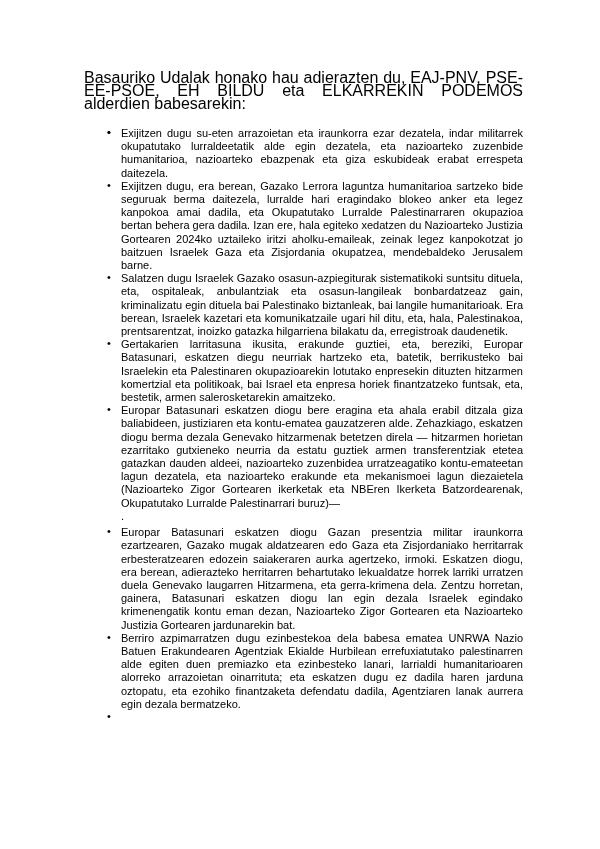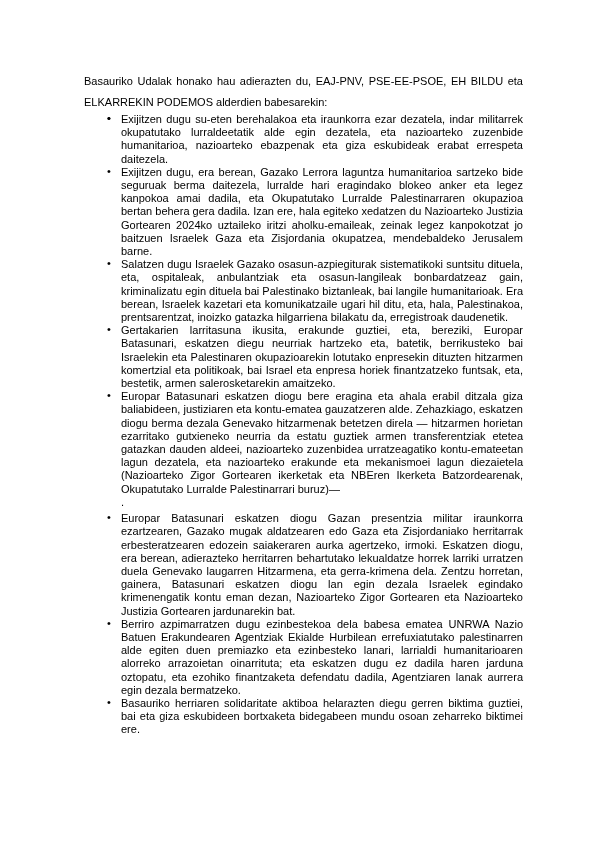--- a/index.html
+++ b/index.html
@@ -15,23 +15,23 @@
     overflow: hidden;
   }
   .page {
     box-sizing: border-box;
     width: 600px;
     height: 849px;
     padding: 71px 77px 0 84px;
     background: #ffffff;
   }
   .intro {
-    margin: 0 0 0 0;
-    font-size: 11px;
-    line-height: 21px;
+    margin: 0 0 17px 0;
+    font-size: 16px;
+    line-height: 13px;
     text-align: justify;
   }
   ul.bullets {
     list-style: none;
     margin: 0;
     padding: 0;
   }
   li.bullet {
     position: relative;
     padding-left: 37px;
@@ -59,21 +59,21 @@
   <p class="intro">Basauriko Udalak honako hau adierazten du, EAJ-PNV, PSE-EE-PSOE, EH BILDU eta ELKARREKIN PODEMOS alderdien babesarekin:</p>
 
   <ul class="bullets">
 
     <li class="bullet">
       <span class="marker">•</span>
     </li>
 
     <li class="bullet">
       <span class="marker">•</span>
-      <span>Exijitzen dugu su-eten berehalakoa eta iraunkorra ezar dezatela, indar militarrek okupatutako lurraldeetatik alde egin dezatela, eta nazioarteko zuzenbide humanitarioa, nazioarteko ebazpenak eta giza eskubideak erabat errespeta daitezela.</span>
+      <span>Exijitzen dugu su-eten arrazoietan eta iraunkorra ezar dezatela, indar militarrek okupatutako lurraldeetatik alde egin dezatela, eta nazioarteko zuzenbide humanitarioa, nazioarteko ebazpenak eta giza eskubideak erabat errespeta daitezela.</span>
     </li>
 
     <li class="bullet">
       <span class="marker">•</span>
       <span>Exijitzen dugu, era berean, Gazako Lerrora laguntza humanitarioa sartzeko bide seguruak berma daitezela, lurralde hari eragindako blokeo anker eta legez kanpokoa amai dadila, eta Okupatutako Lurralde Palestinarraren okupazioa bertan behera gera dadila. Izan ere, hala egiteko xedatzen du Nazioarteko Justizia Gortearen 2024ko uztaileko iritzi aholku-emaileak, zeinak legez kanpokotzat jo baitzuen Israelek Gaza eta Zisjordania okupatzea, mendebaldeko Jerusalem barne.</span>
     </li>
 
     <li class="bullet">
       <span class="marker">•</span>
       <span>Salatzen dugu Israelek Gazako osasun-azpiegiturak sistematikoki suntsitu dituela, eta, ospitaleak, anbulantziak eta osasun-langileak bonbardatzeaz gain, kriminalizatu egin dituela bai Palestinako biztanleak, bai langile humanitarioak. Era berean, Israelek kazetari eta komunikatzaile ugari hil ditu, eta, hala, Palestinakoa, prentsarentzat, inoizko gatazka hilgarriena bilakatu da, erregistroak daudenetik.</span>
@@ -95,17 +95,16 @@
       <span>Europar Batasunari eskatzen diogu Gazan presentzia militar iraunkorra ezartzearen, Gazako mugak aldatzearen edo Gaza eta Zisjordaniako herritarrak erbesteratzearen edozein saiakeraren aurka agertzeko, irmoki. Eskatzen diogu, era berean, adierazteko herritarren behartutako lekualdatze horrek larriki urratzen duela Genevako laugarren Hitzarmena, eta gerra-krimena dela. Zentzu horretan, gainera, Batasunari eskatzen diogu lan egin dezala Israelek egindako krimenengatik kontu eman dezan, Nazioarteko Zigor Gortearen eta Nazioarteko Justizia Gortearen jardunarekin bat.</span>
     </li>
 
     <li class="bullet">
       <span class="marker">•</span>
       <span>Berriro azpimarratzen dugu ezinbestekoa dela babesa ematea UNRWA Nazio Batuen Erakundearen Agentziak Ekialde Hurbilean errefuxiatutako palestinarren alde egiten duen premiazko eta ezinbesteko lanari, larrialdi humanitarioaren alorreko arrazoietan oinarrituta; eta eskatzen dugu ez dadila haren jarduna oztopatu, eta ezohiko finantzaketa defendatu dadila, Agentziaren lanak aurrera egin dezala bermatzeko.</span>
     </li>
 
     <li class="bullet">
       <span class="marker">•</span>
-      <span>Basauriko herriaren solidaritate aktiboa helarazten diegu gerren biktima guztiei, bai eta giza eskubideen bortxaketa bidegabeen mundu osoan zeharreko biktimei ere.</span>
     </li>
 
   </ul>
 </div>
 
 </body></html>

